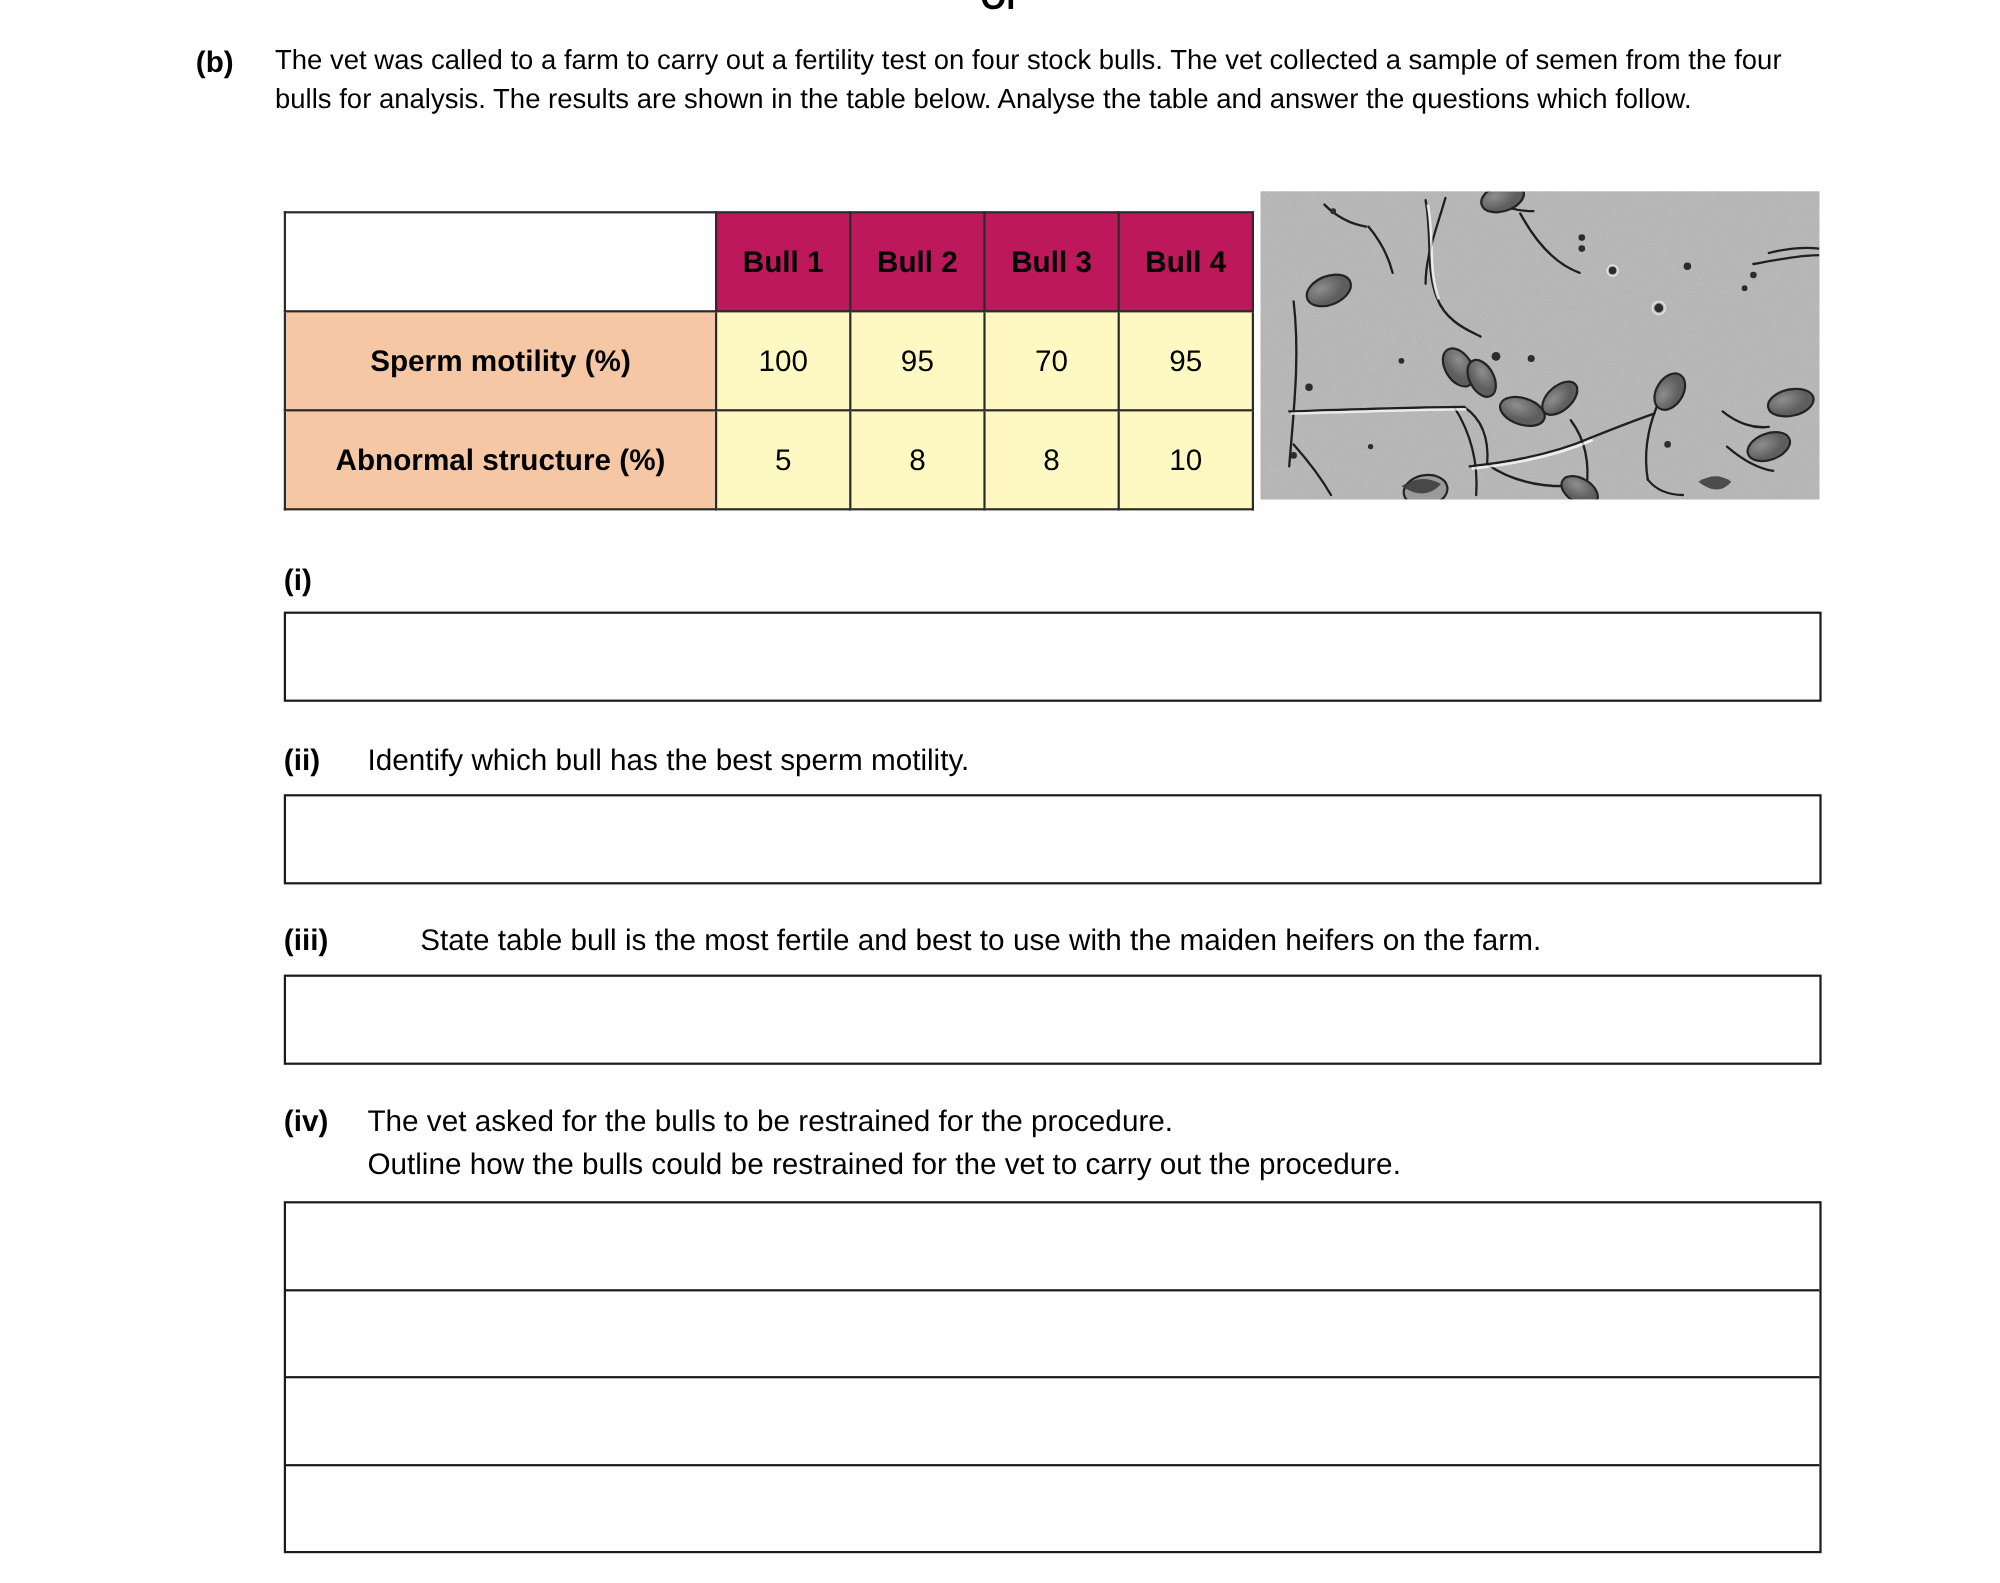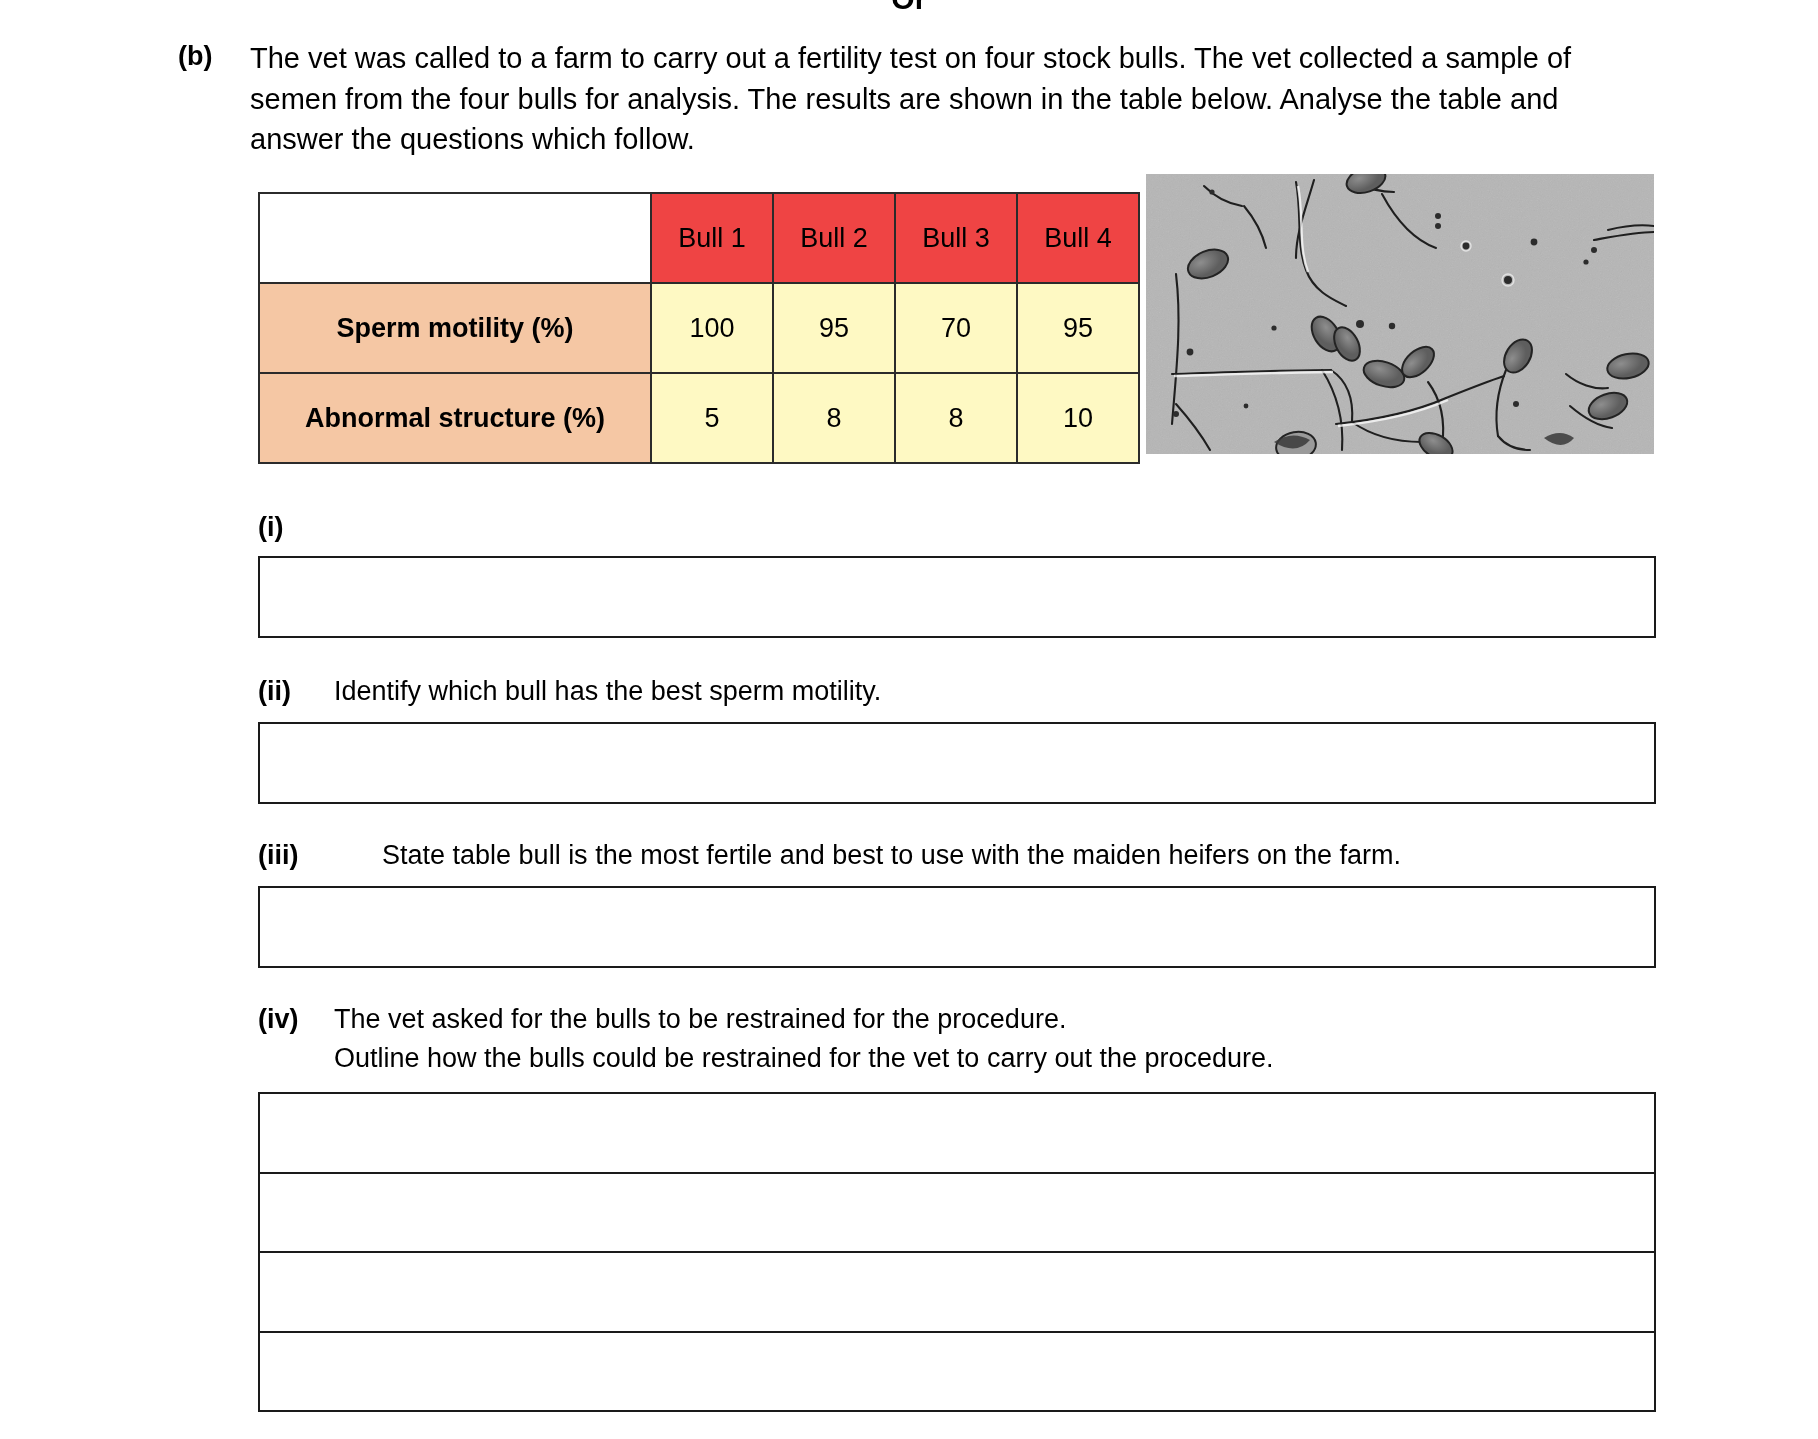--- a/index.html
+++ b/index.html
@@ -45,21 +45,21 @@
     align-items: flex-start;
   }
   .part-label {
     font-size: 27px;
     font-weight: bold;
     width: 72px;
     flex: none;
     line-height: 1.38;
   }
   .part-text {
-    font-size: 29px;
+    font-size: 25px;
     line-height: 1.40;
     width: 1400px;
   }
 
   
   .table-wrap {
     position: absolute;
     left: 258px;
     top: 192px;
   }
@@ -73,22 +73,22 @@
     text-align: center;
     vertical-align: middle;
     font-size: 27px;
   }
   td.corner-blank {
     border: none;
     width: 388px;
     height: 84px;
   }
   td.col-head {
-    background: #ef4444;
-    font-weight: normal;
+    background: #be185d;
+    font-weight: bold;
     width: 118px;
     height: 84px;
     font-size: 27px;
   }
   td.row-head {
     background: #f5c7a4;
     font-weight: bold;
     width: 388px;
     text-align: center;
     padding: 0 14px;

